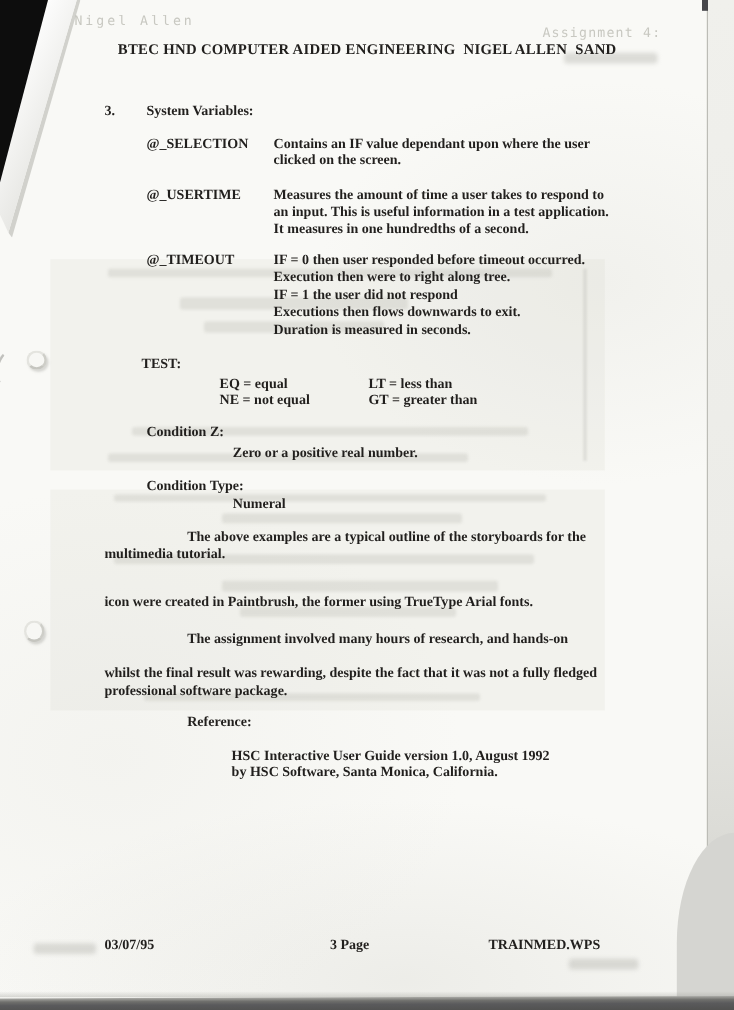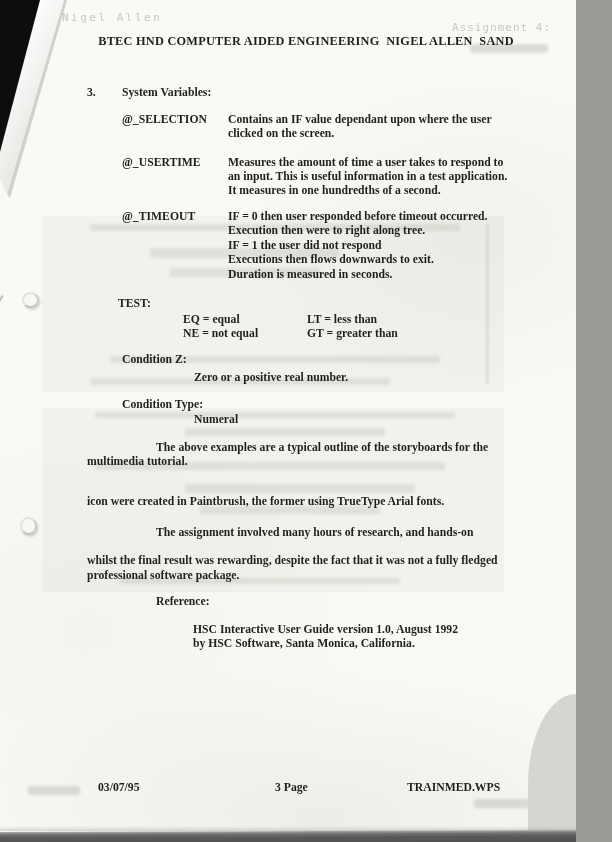--- a/index.html
+++ b/index.html
@@ -1,24 +1,23 @@
 <!DOCTYPE html>
 <html><head>
 <meta charset="utf-8">
 <style>
   html,body{margin:0;padding:0;background:#9a9a97;}
   .scan{
-    position:relative;width:556px;height:842px;overflow:hidden;
+    position:relative;width:612px;height:842px;overflow:hidden;
     background:
       radial-gradient(ellipse 340px 240px at 82% 28%, rgba(226,226,220,.35), transparent 70%),
       radial-gradient(ellipse 420px 320px at 15% 75%, rgba(230,230,224,.30), transparent 70%),
       radial-gradient(ellipse 500px 200px at 55% 97%, rgba(222,222,216,.45), transparent 75%),
       #f9f9f6;
     font-family:"Liberation Serif",serif;
-    padding-left:20px;
   }
   .t{position:absolute;white-space:pre;font-size:11.7px;line-height:14.4px;color:#211f1d;z-index:30;font-weight:bold;}
   .b{font-weight:bold;}
   .hdr{font-size:12.3px;letter-spacing:.25px;left:0;width:612px;text-align:center;}
   .ghost{position:absolute;font-family:"DejaVu Sans Mono",monospace;font-size:11px;color:#c8c8c1;
          filter:blur(.5px);white-space:pre;z-index:10;}
   .gblob{position:absolute;background:rgba(185,185,177,.45);filter:blur(1.6px);border-radius:3px;z-index:9;}
   
   .panel{position:absolute;background:rgba(203,203,195,.16);z-index:5;}
   .smudge{position:absolute;background:rgba(158,158,149,.22);filter:blur(1.4px);border-radius:2px;z-index:6;}
@@ -113,21 +112,21 @@
   <div class="t" style="left:87px;top:495px">icon were created in Paintbrush, the former using TrueType Arial fonts.</div>
 
   <div class="t" style="left:156px;top:526px">The assignment involved many hours of research, and hands-on</div>
   <div class="t" style="left:87px;top:569px">professional software package.</div>
   <div class="t" style="left:87px;top:554px">whilst the final result was rewarding, despite the fact that it was not a fully fledged</div>
 
   <div class="t b" style="left:156px;top:595px">Reference:</div>
   <div class="t" style="left:193px;top:623px">HSC Interactive User Guide version 1.0, August 1992</div>
   <div class="t" style="left:193px;top:637px">by HSC Software, Santa Monica, California.</div>
 
-  <div class="t" style="left:98px;top:781px">03/07/95</div>
+  <div class="t" style="left:87px;top:781px">03/07/95</div>
   <div class="t" style="left:275px;top:781px">3 Page</div>
   <div class="t" style="left:407px;top:781px">TRAINMED.WPS</div>
 
   <div class="corner-edge"></div>
   <div class="corner-wedge"></div>
   <div class="corner-black"></div>
   <div class="right-strip"></div>
   <div class="tr-tick"></div>
   <div class="br-gray"></div>
   <div class="hole" style="left:22px;top:292px"></div>

